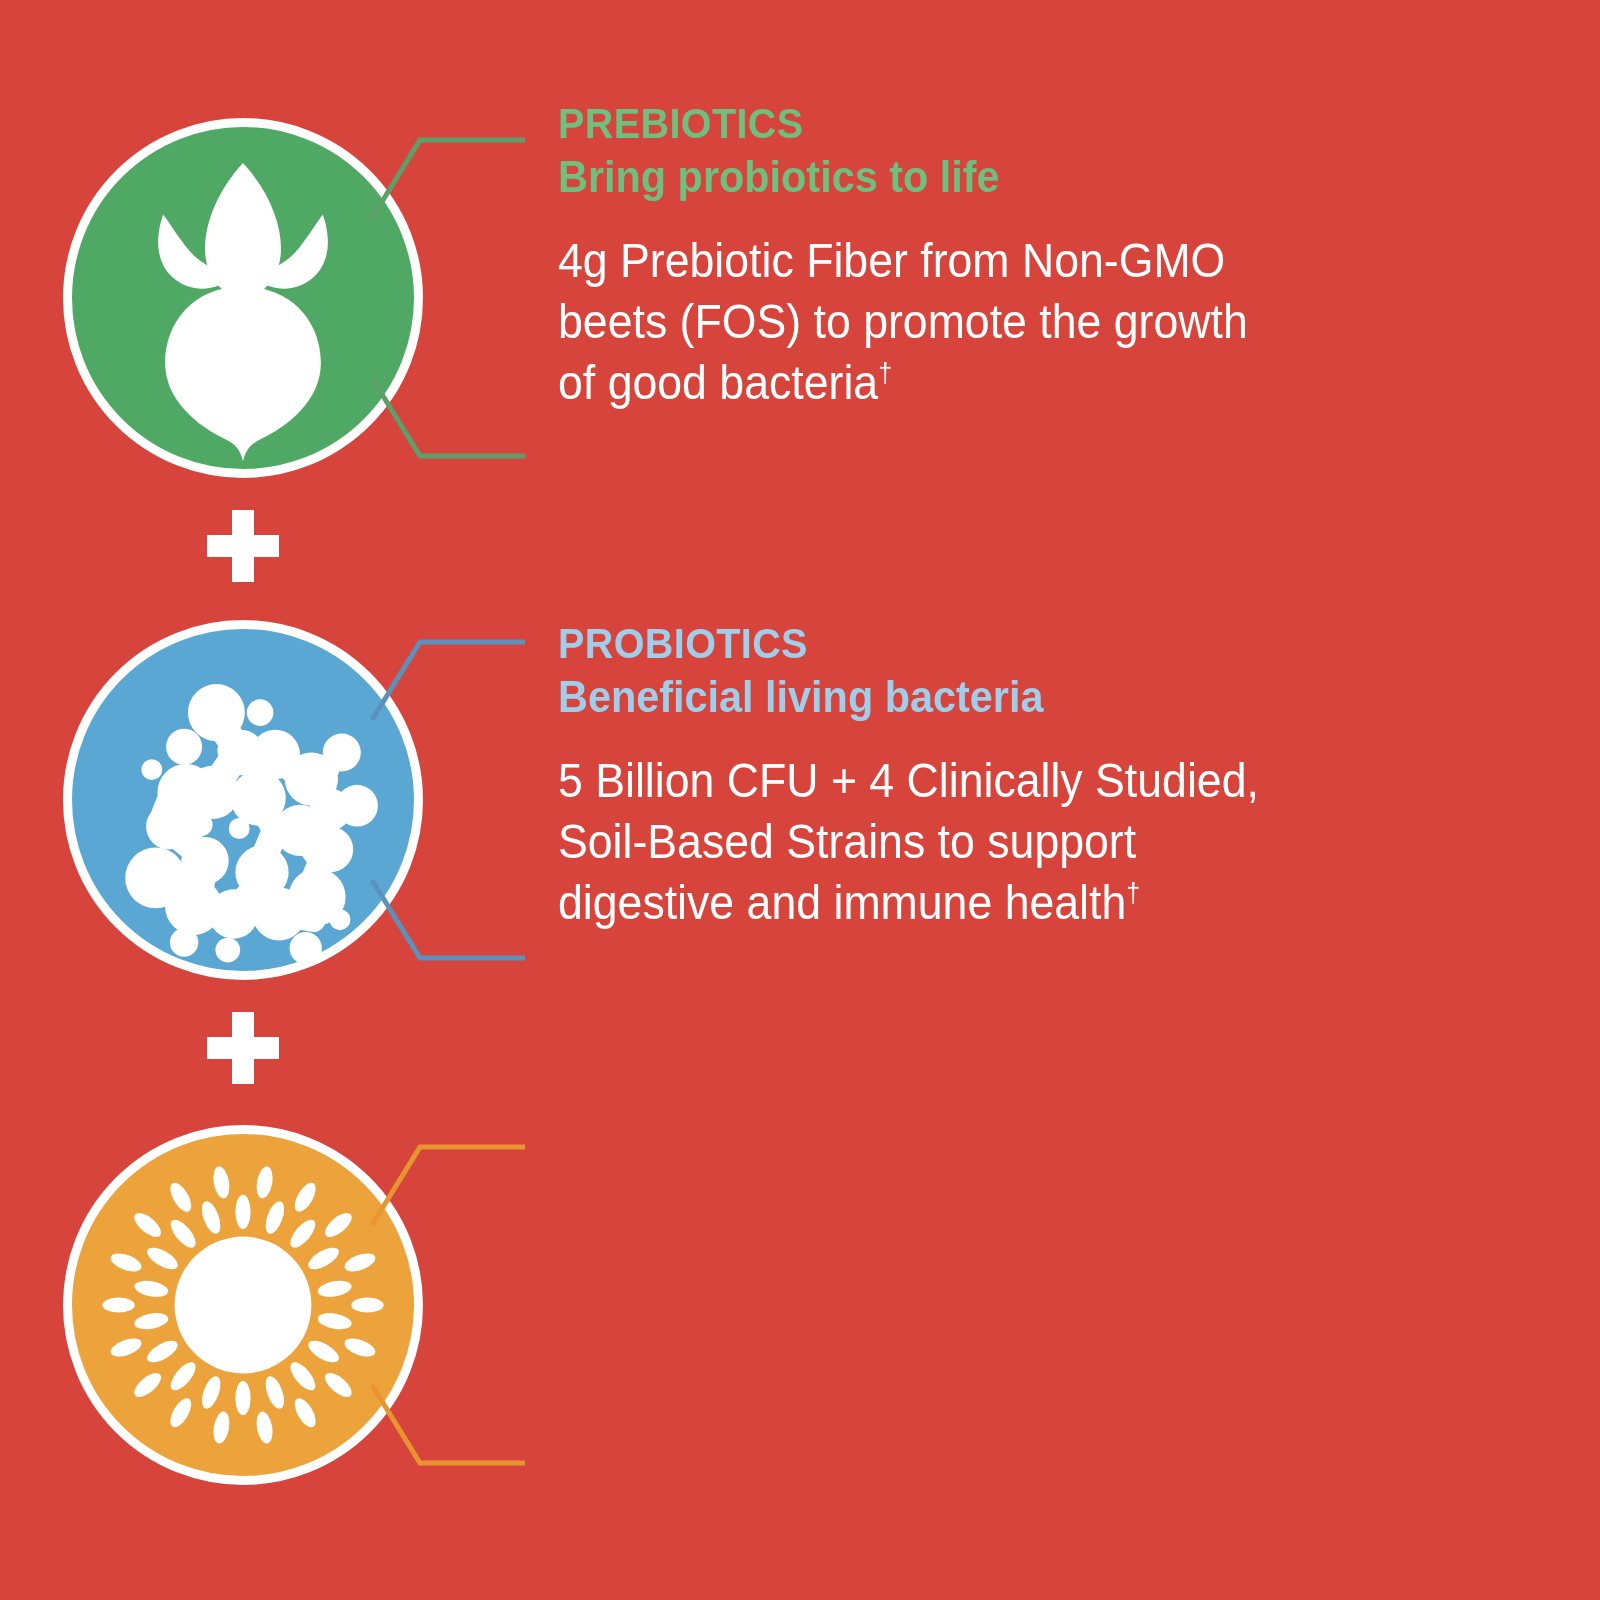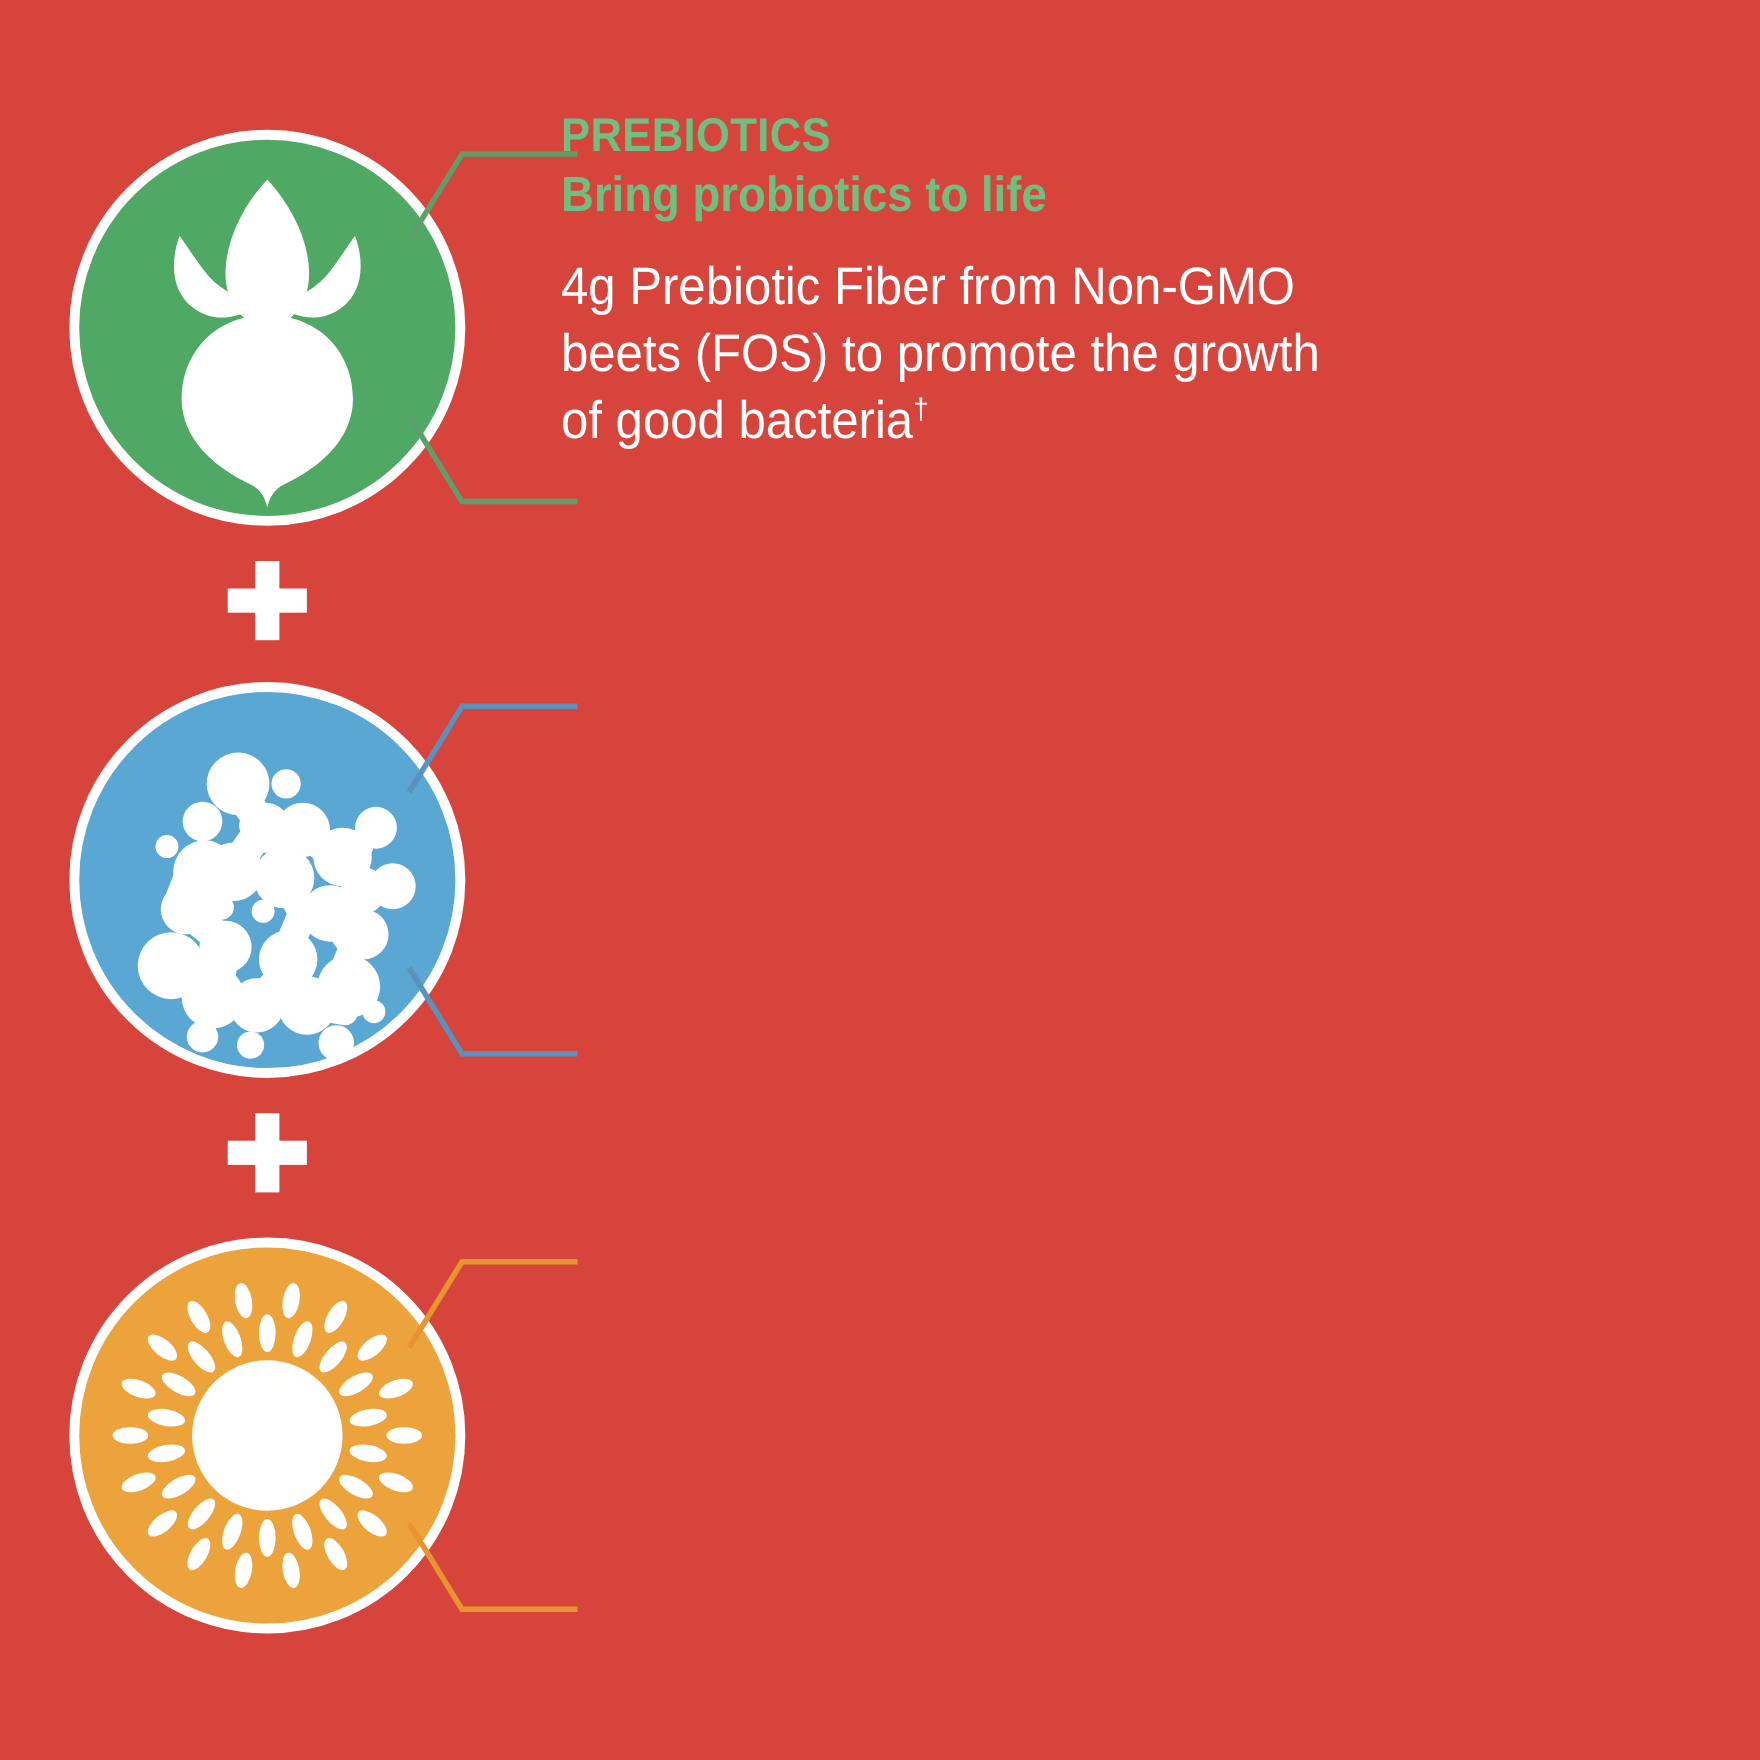--- a/index.html
+++ b/index.html
@@ -27,21 +27,21 @@
   .plus{position:absolute;left:207px;width:72px;height:72px;}
   .plus i{position:absolute;background:#FFFFFF;display:block;}
   .plus i.h{left:0;top:25px;width:72px;height:22px;}
   .plus i.v{top:0;left:25px;height:72px;width:22px;}
 
   
   .connector{position:absolute;left:370px;width:170px;}
   .connector svg{display:block;}
 
   
-  .block{position:absolute;left:510px;width:930px;}
+  .block{position:absolute;left:558px;width:930px;}
   .kicker{
     font-weight:bold;
     font-size:43px;
     letter-spacing:0.4px;
     line-height:1.08;
     text-transform:uppercase;
     transform:scaleX(0.92);
     transform-origin:left center;
     margin:0;
   }
@@ -185,20 +185,29 @@
     </div>
   </div>
 
   <div class="connector" style="top:620px;height:360px;">
     <svg width="170" height="360" viewBox="0 0 170 360">
       <polyline points="2,100 50,22 155,22" fill="none" stroke="#5B91BD" stroke-width="5"></polyline>
       <polyline points="2,260 50,338 155,338" fill="none" stroke="#5B91BD" stroke-width="5"></polyline>
     </svg>
   </div>
 
+  <div class="block" style="top:620px;">
+    <div class="kicker t-blue">PROBIOTICS</div>
+    <div class="tagline t-blue">Beneficial living bacteria</div>
+    <p class="body">
+      <span>5 Billion CFU + 4 Clinically Studied,</span><br>
+      <span>Soil-Based Strains to support</span><br>
+      <span>digestive and immune health</span><sup>†</sup>
+    </p>
+  </div>
 
   <div class="plus" style="top:1012px;">
     <i class="h"></i>
     <i class="v"></i>
   </div>
 
   <div class="circle-wrap" style="top:1125px;">
     <div class="circle c-orange">
       <svg viewBox="0 0 360 360">
         <circle cx="180" cy="180" r="72" fill="#FFFFFF"></circle>

